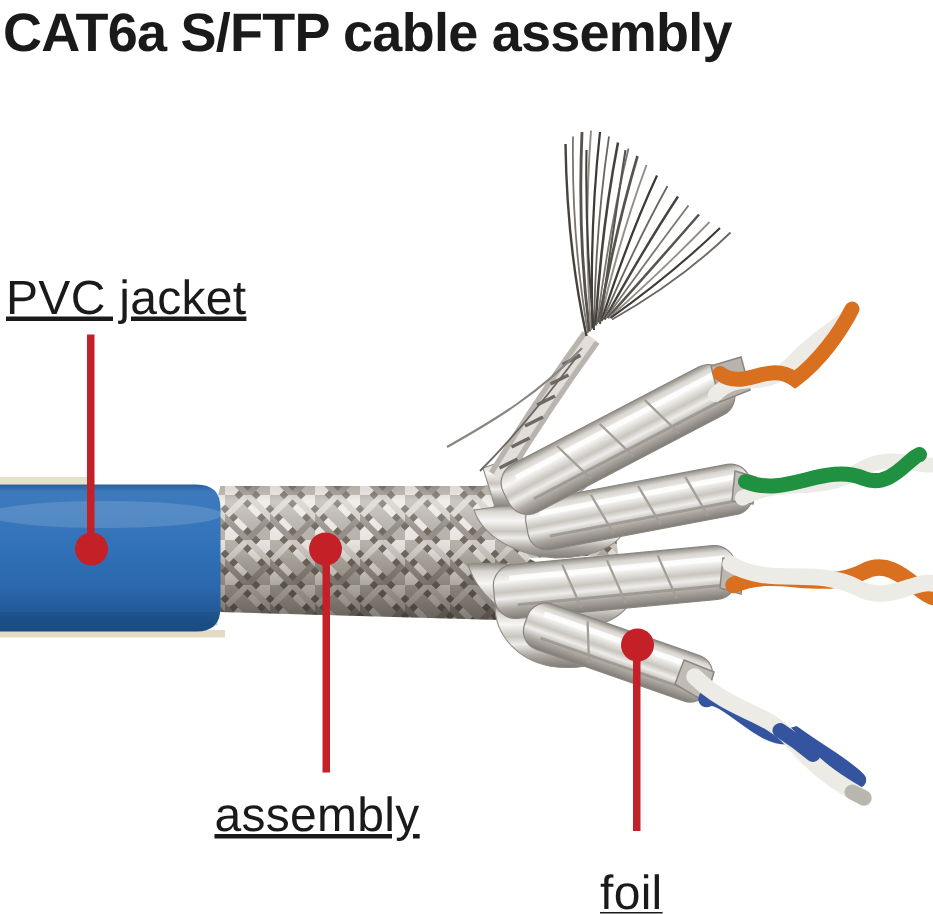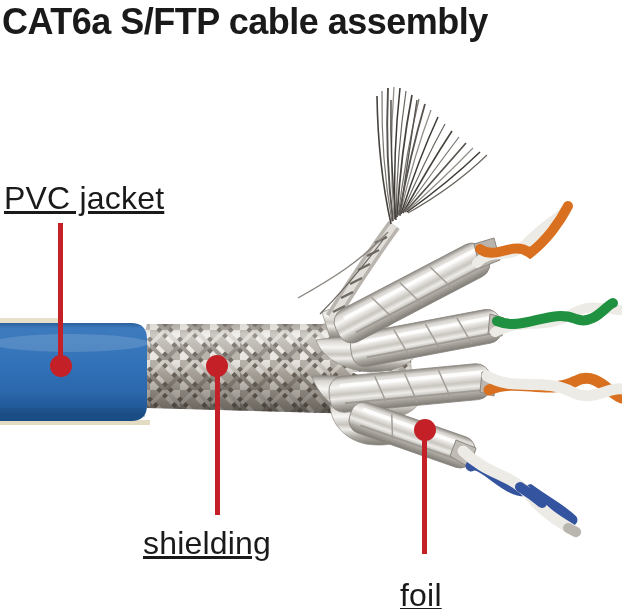--- a/index.html
+++ b/index.html
@@ -204,21 +204,21 @@
 
   <div>
     <div class="label label-pvc">PVC jacket</div>
     <div class="callout-line line-pvc"></div>
     <div class="callout-dot dot-pvc"></div>
   </div>
 
   <div>
     <div class="callout-dot dot-shielding"></div>
     <div class="callout-line line-shielding"></div>
-    <div class="label label-shielding">shielding</div>
+    <div class="label label-shielding">assembly</div>
   </div>
 
   <div>
     <div class="callout-dot dot-foil"></div>
     <div class="callout-line line-foil"></div>
     <div class="label label-foil">foil</div>
   </div>
 
 </div>
 

